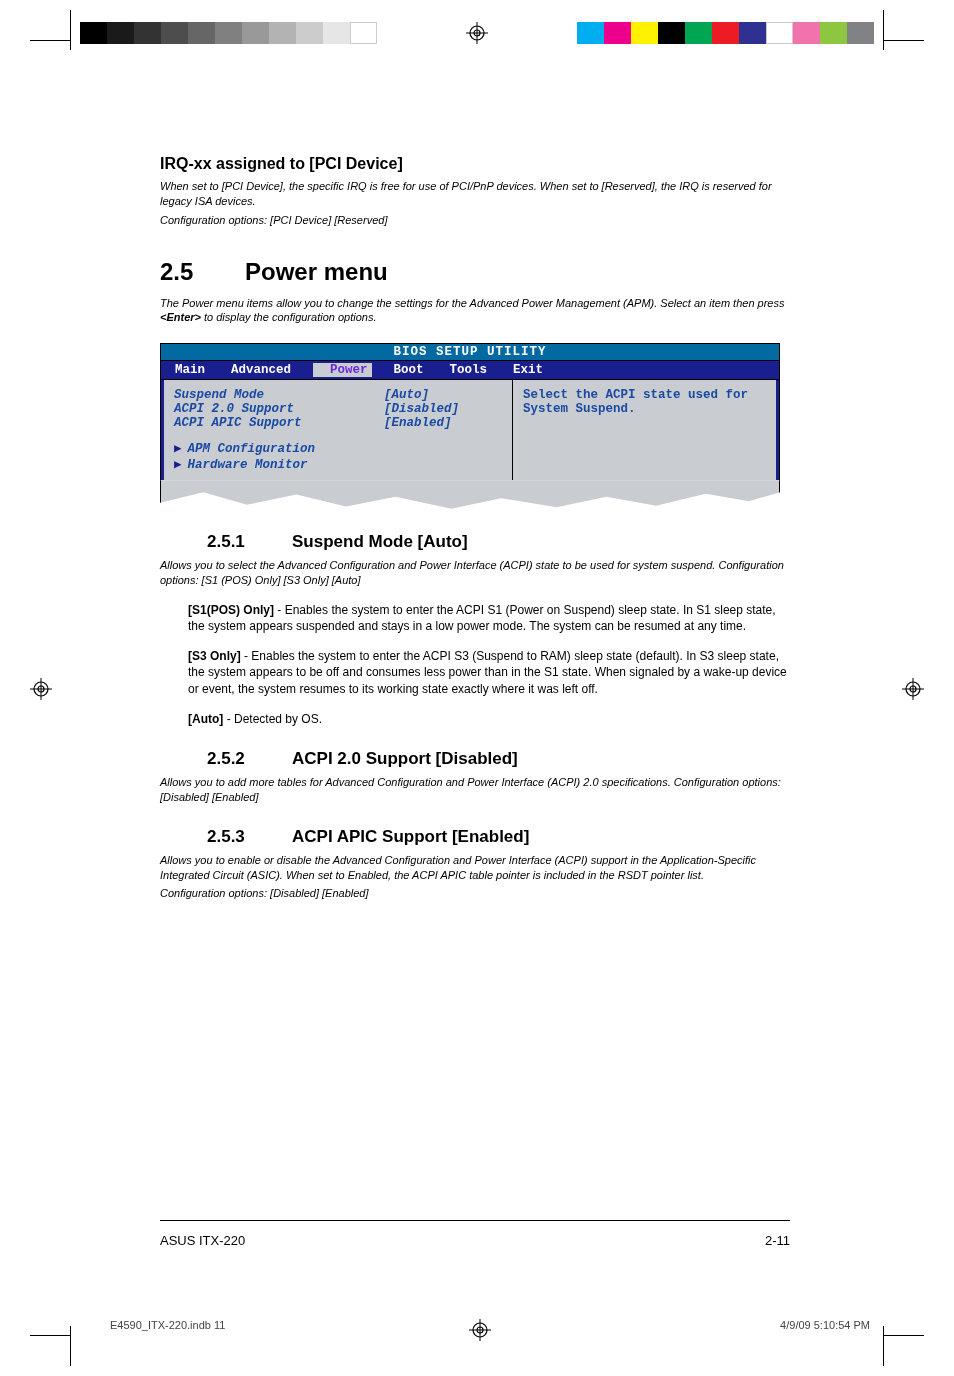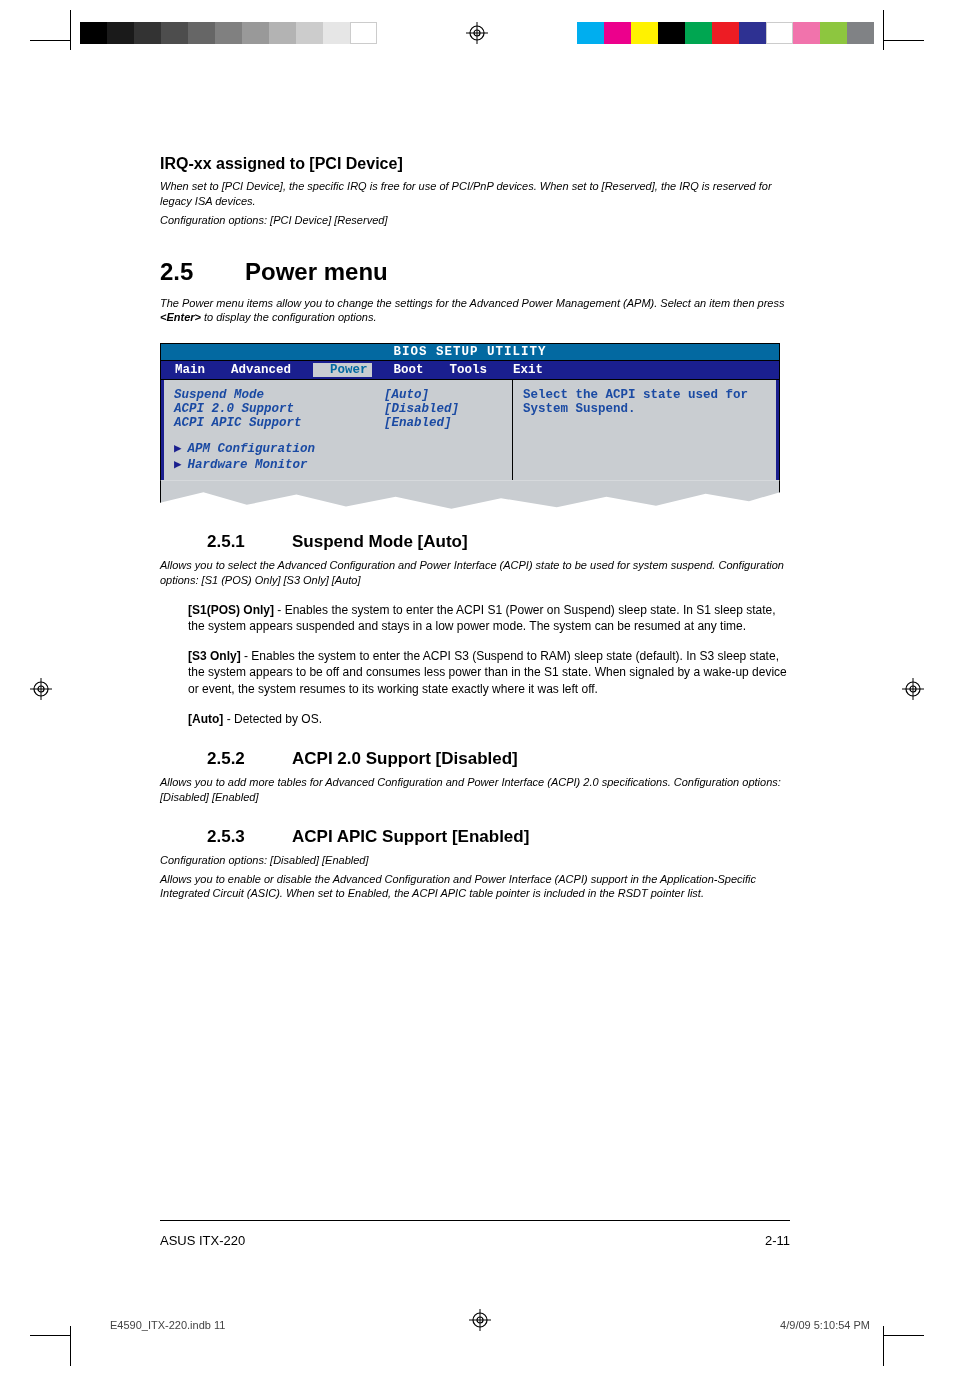--- a/index.html
+++ b/index.html
@@ -78,21 +78,21 @@
     color: #fff;
     border: 1px solid #000;
     padding: 2px 10px;
     display: flex;
     gap: 18px;
     font-weight: bold;
   }
   .bios-menubar .tab { padding: 0 4px; }
   .bios-menubar .tab.active {
     background: #c9cdd1;
-    color: #0369a1;
+    color: #6d28d9;
     padding-left: 17px;
   }
   .bios-body {
     display: flex;
     border-left: 1px solid #000;
     border-right: 1px solid #000;
     background: #c9cdd1;
     min-height: 95px;
   }
   .bios-left {
@@ -142,21 +142,21 @@
     justify-content: space-between;
     font-size: 13px;
   }
   .print-footer {
     position: absolute;
     bottom: 45px;
     left: 90px;
     width: 780px;
     display: flex;
     justify-content: space-between;
-    align-items: flex-end;
+    align-items: flex-start;
     font-size: 11px;
     color: #444;
     padding-left: 20px;
   }
   .print-footer .reg-mark { position: absolute; left: 50%; transform: translateX(-50%); }
   
   .crop-bottom { position: absolute; bottom: 0; left: 0; width: 954px; height: 60px; }
   .enter-strong { font-weight: bold; }
 </style>
 </head>
@@ -293,22 +293,22 @@
   </div>
 
   <div class="sub-title">
     <span class="num">2.5.2</span><span>ACPI 2.0 Support [Disabled]</span>
   </div>
   <div class="body-text">Allows you to add more tables for Advanced Configuration and Power Interface (ACPI) 2.0 specifications. Configuration options: [Disabled] [Enabled]</div>
 
   <div class="sub-title">
     <span class="num">2.5.3</span><span>ACPI APIC Support [Enabled]</span>
   </div>
+  <div class="body-text">Allows you to enable or disable the Advanced Configuration and Power Interface (ACPI) support in the Application-Specific Integrated Circuit (ASIC). When set to Enabled, the ACPI APIC table pointer is included in the RSDT pointer list.</div>
   <div class="body-text">Configuration options: [Disabled] [Enabled]</div>
-  <div class="body-text">Allows you to enable or disable the Advanced Configuration and Power Interface (ACPI) support in the Application-Specific Integrated Circuit (ASIC). When set to Enabled, the ACPI APIC table pointer is included in the RSDT pointer list.</div>
 
 </div>
 
 <div class="page-footer">
   <span>ASUS ITX-220</span>
   <span>2-11</span>
 </div>
 
 <div class="print-footer">
   <span>E4590_ITX-220.indb   11</span>

